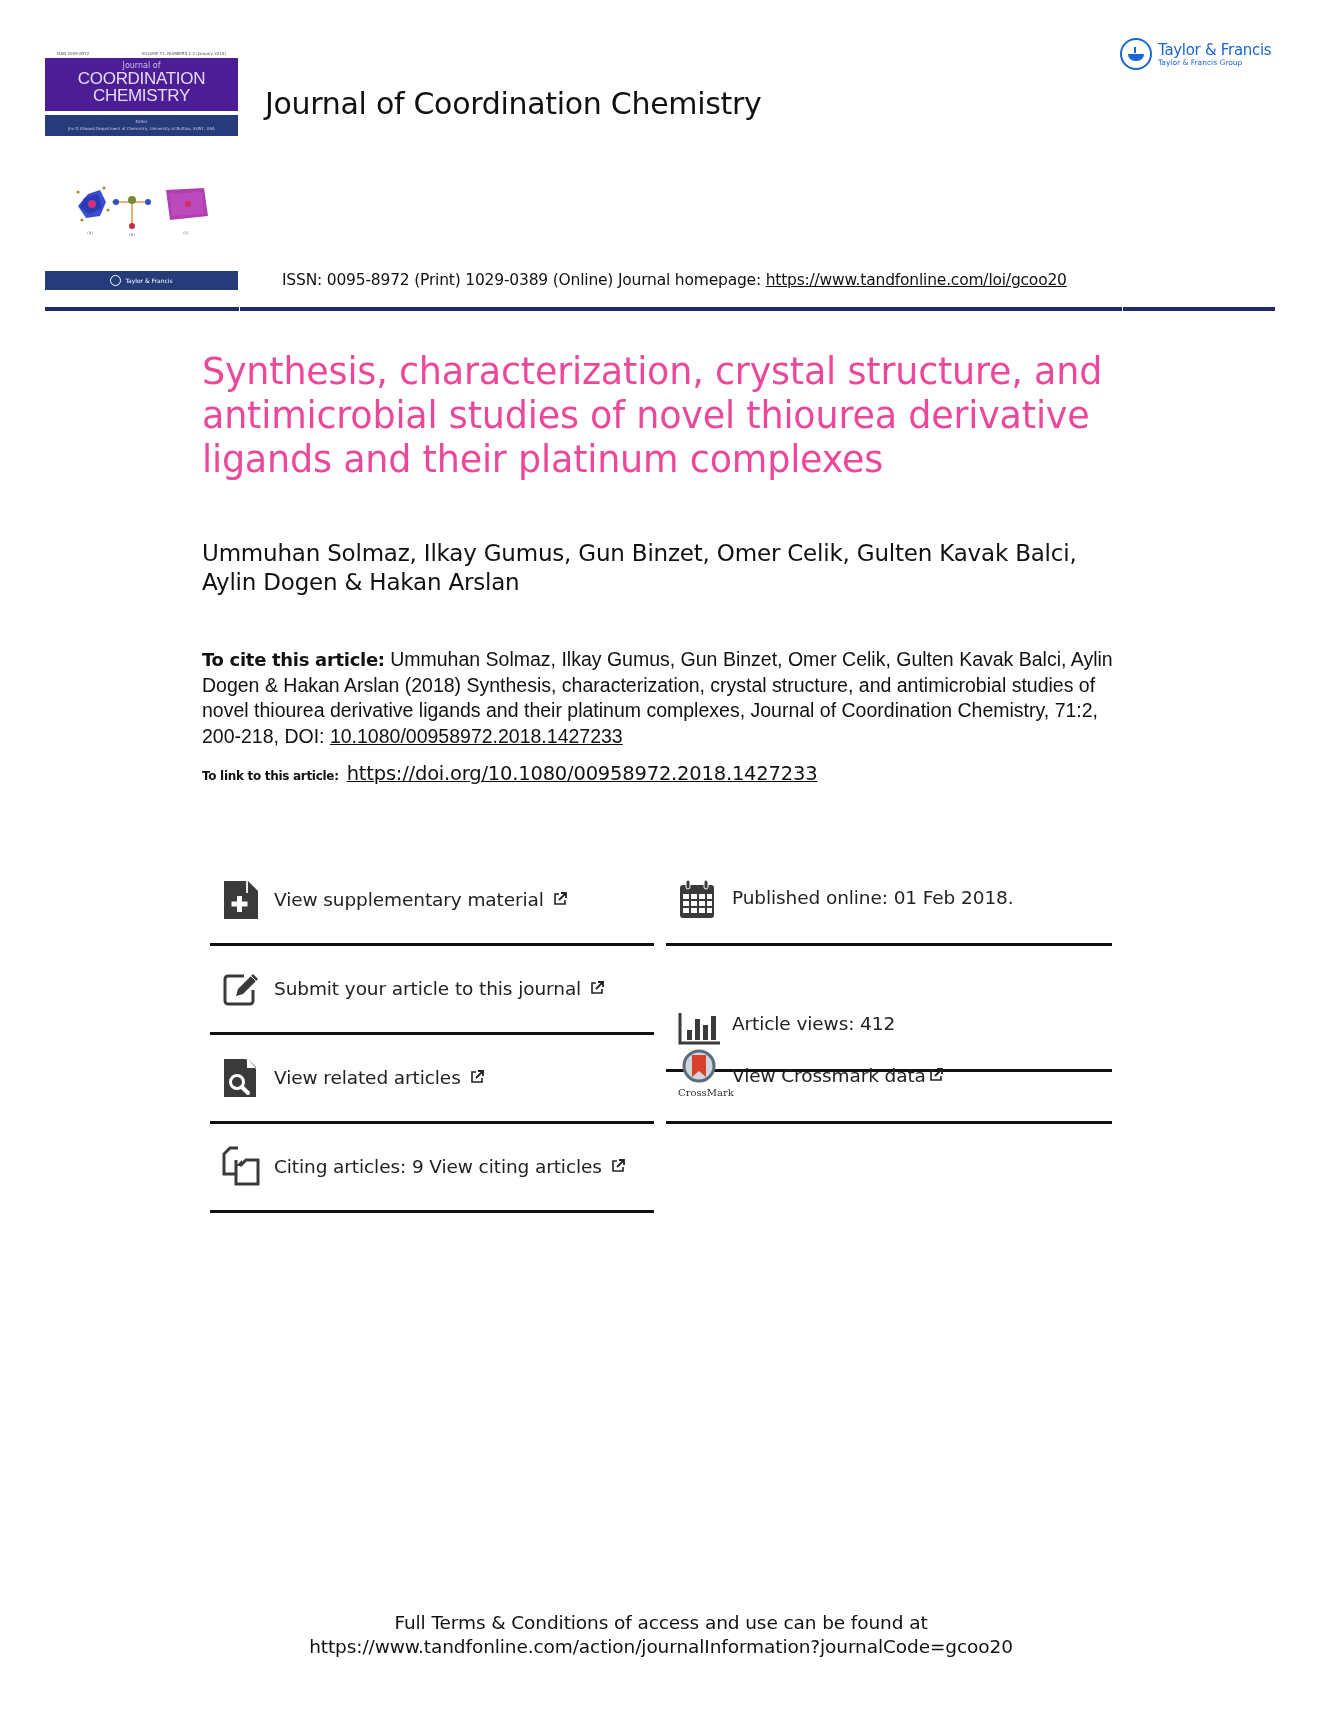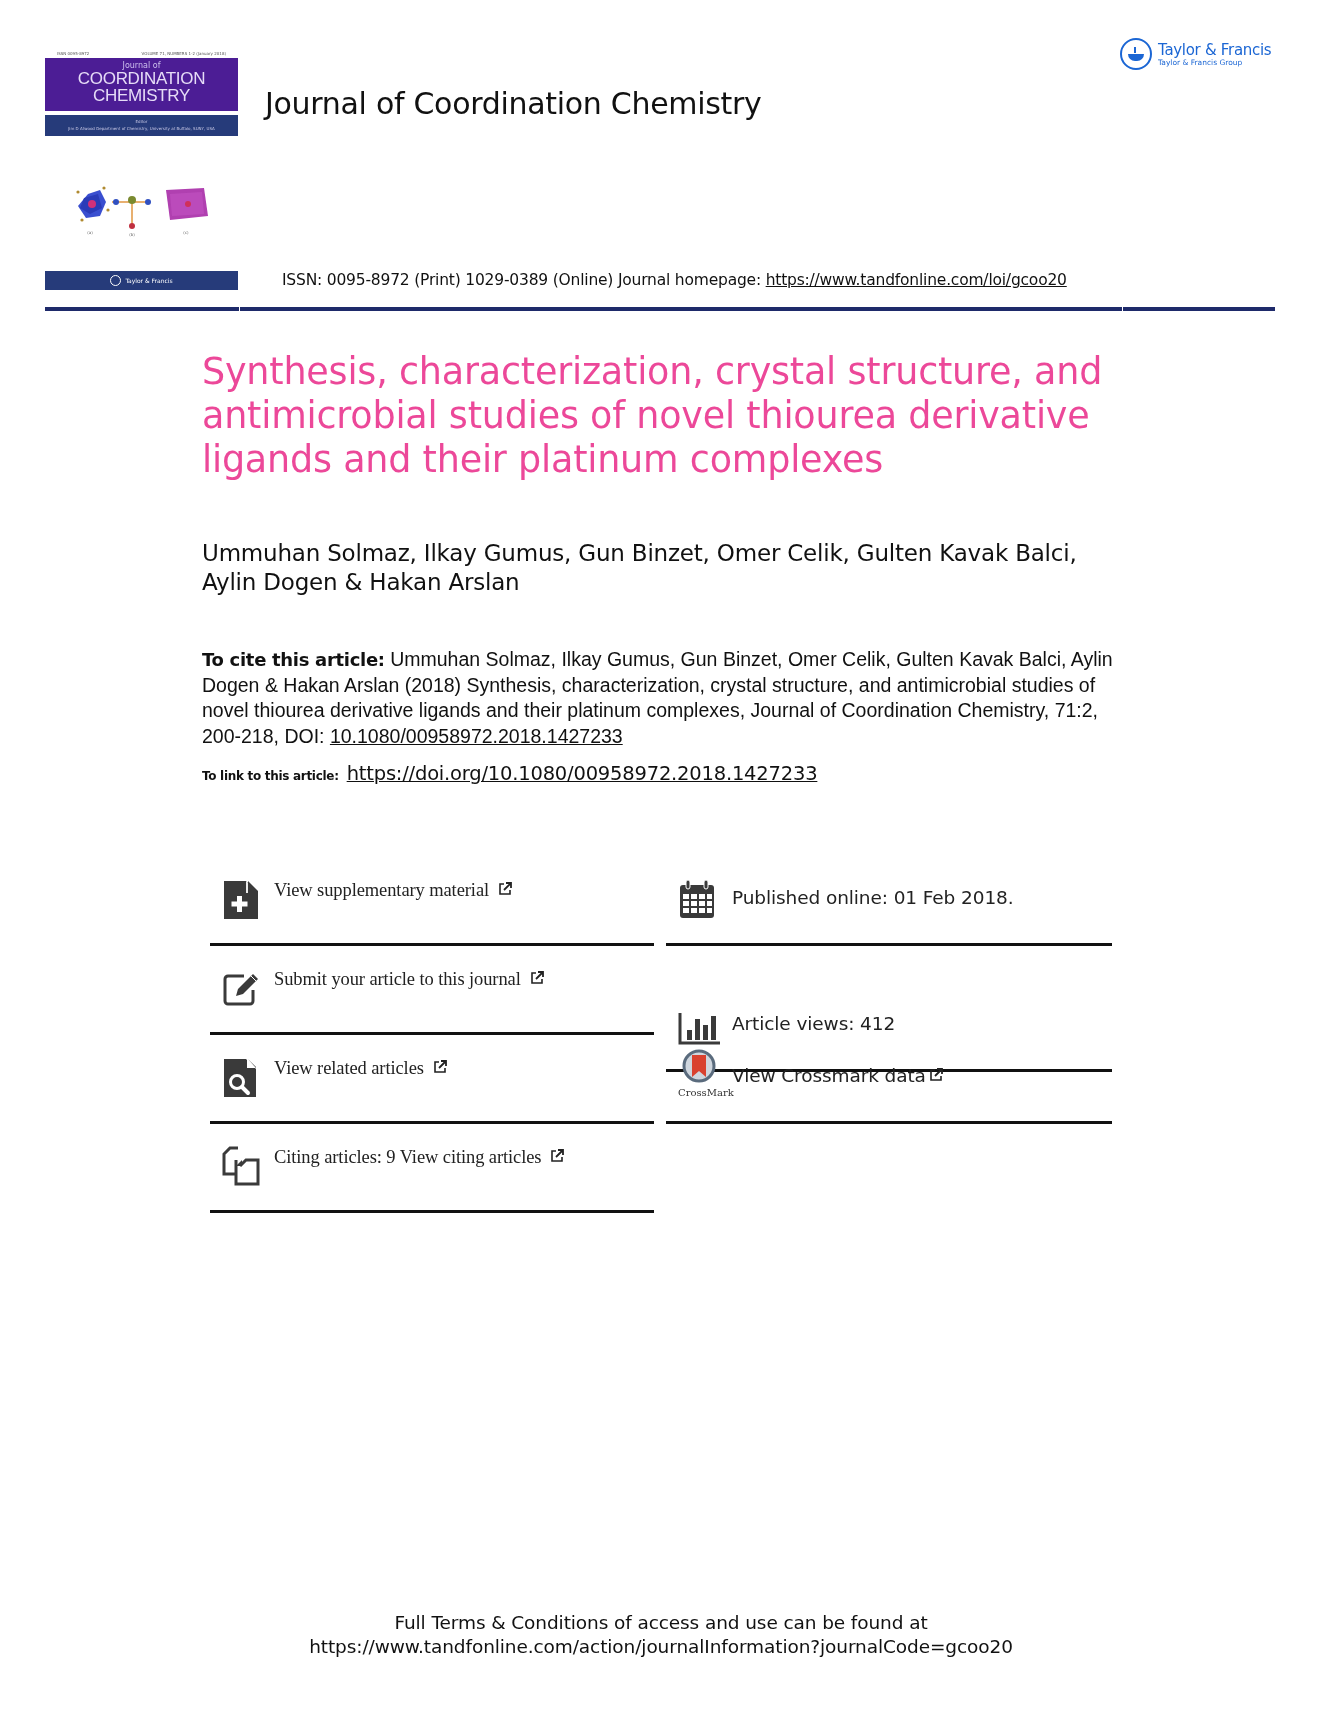--- a/index.html
+++ b/index.html
@@ -45,21 +45,21 @@
   .link-line a { font-size:19.5px; margin-left:8px; letter-spacing:-0.2px;text-align:right; }
 
   
   .info-cell { position:absolute; height:89px; box-sizing:border-box; border-bottom:3px solid #111; display:flex; align-items:flex-start; }
   .info-cell.left { left:210px; width:444px; }
   .info-cell.right { left:666px; width:446px; }
   .info-icon { position:absolute; width:38px; height:42px; top:22px; }
   .info-cell.left .info-icon { left:12px; }
   .info-cell.right .info-icon { left:12px; }
   .info-text { position:absolute; font-size:18.5px; color:#222; white-space:nowrap; letter-spacing:-0.1px; }
-  .info-cell.left .info-text { left:64px; top:23px;font-family:Liberation Serif, serif; }
+  .info-cell.left .info-text { left:64px; top:32px; }
   .info-cell.right .info-text { left:66px; top:30px; }
   .ext { display:inline-block; margin-left:8px; vertical-align:-1px; }
 
   .footer { left:0; width:1322px; top:1611px; text-align:center; font-size:18.5px; line-height:24px; color:#111; letter-spacing:-0.1px; }
 </style>
 </head>
 <body>
 
 <div class="abs cover">
   <div class="cover-top">

